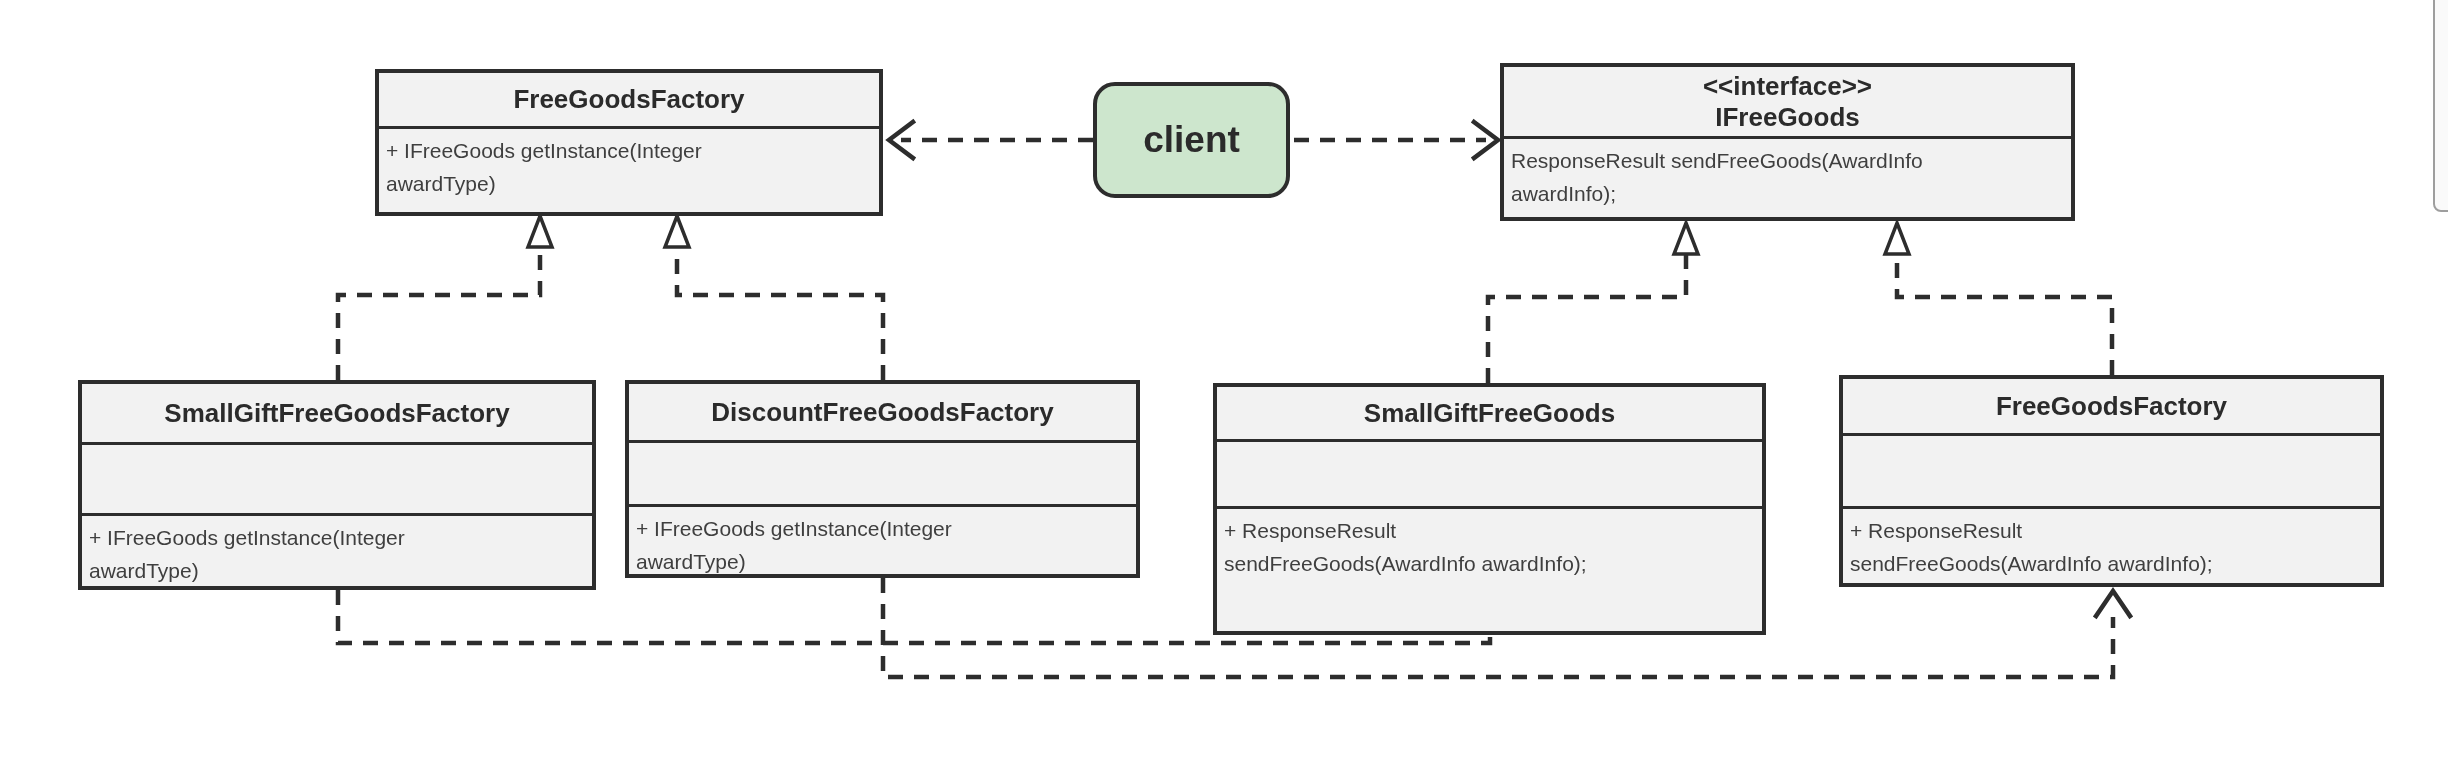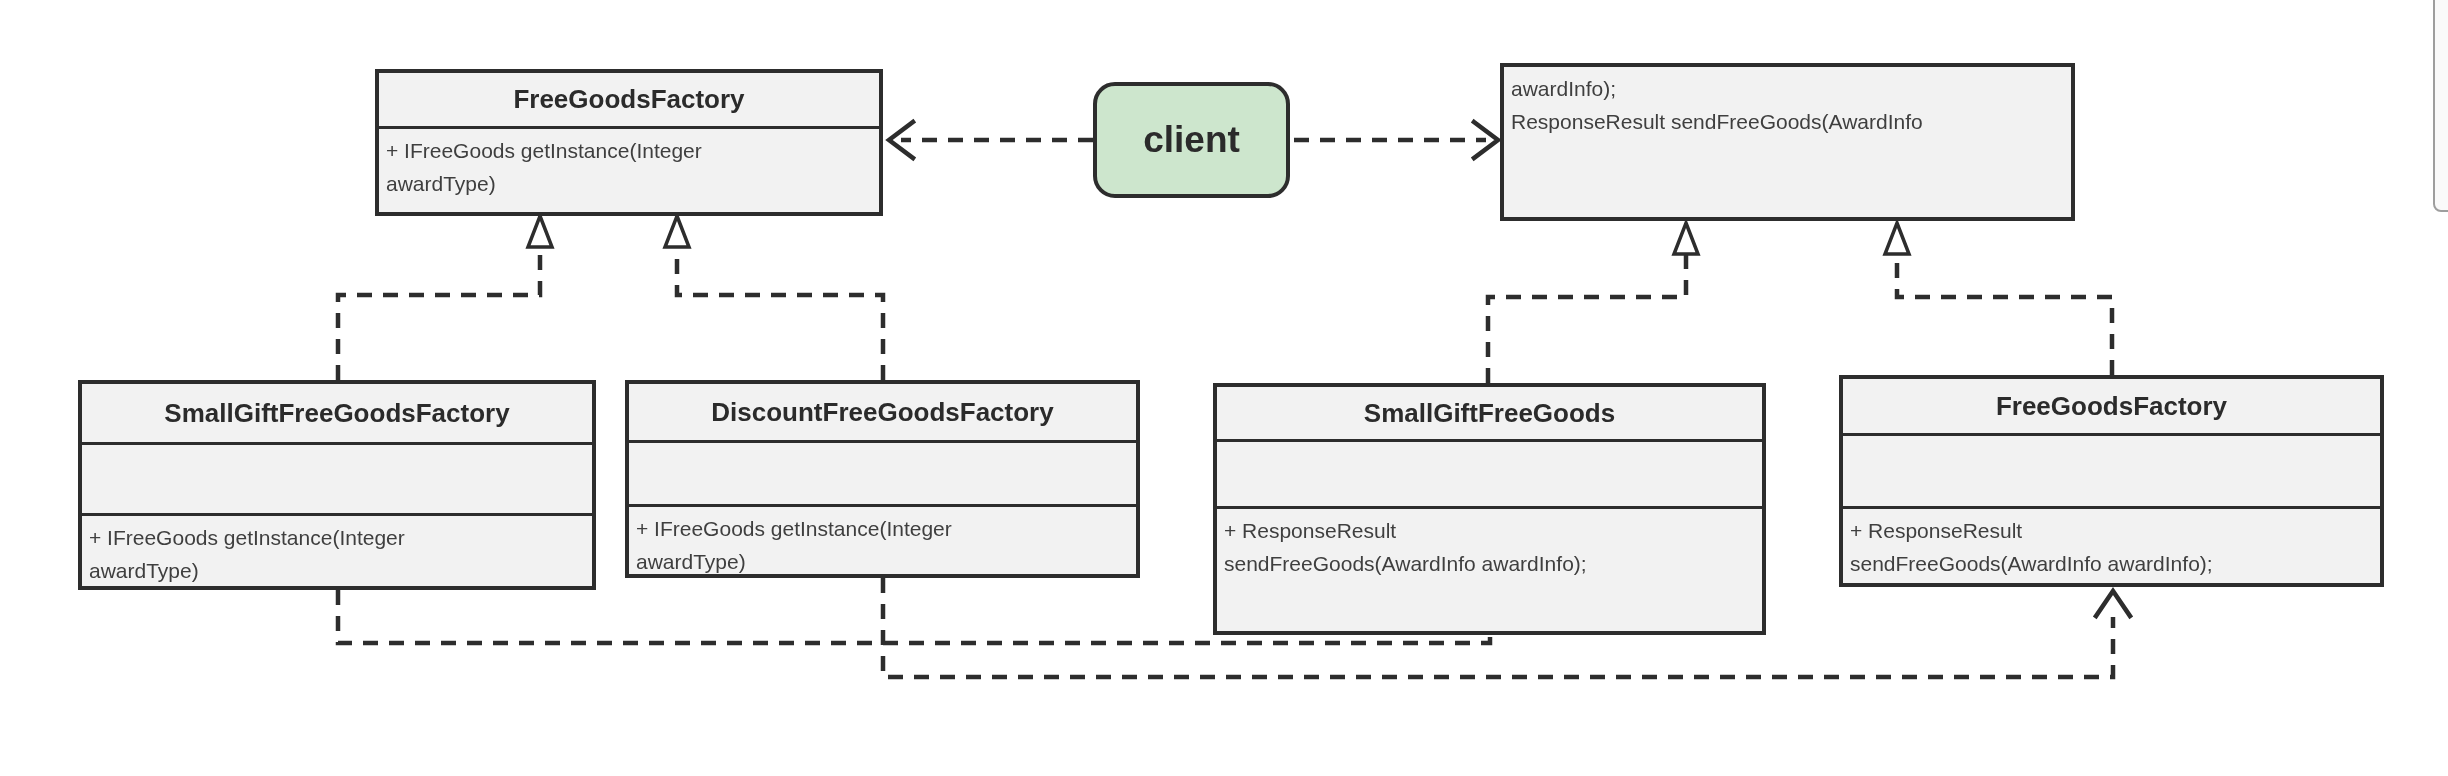--- a/index.html
+++ b/index.html
@@ -93,23 +93,27 @@
       <div>+ IFreeGoods getInstance(Integer</div>
       <div>awardType)</div>
     </div>
   </div>
 
   <div class="client-node" style="left:1093px; top:82px; width:197px; height:116px;">
     <span>client</span>
   </div>
 
   <div class="uml" style="left:1500px; top:63px; width:575px; height:158px;">
+    <div class="sec-title" style="height:69px;">
+      <span>&lt;&lt;interface&gt;&gt;</span>
+      <span>IFreeGoods</span>
+    </div>
     <div class="sec-methods">
+      <div>ResponseResult sendFreeGoods(AwardInfo</div>
       <div>awardInfo);</div>
-      <div>ResponseResult sendFreeGoods(AwardInfo</div>
     </div>
   </div>
 
   <div class="uml" style="left:78px; top:380px; width:518px; height:210px;">
     <div class="sec-title" style="height:58px;">
       <span>SmallGiftFreeGoodsFactory</span>
     </div>
     <div class="sec-fields" style="height:68px;"></div>
     <div class="sec-methods">
       <div>+ IFreeGoods getInstance(Integer</div>

